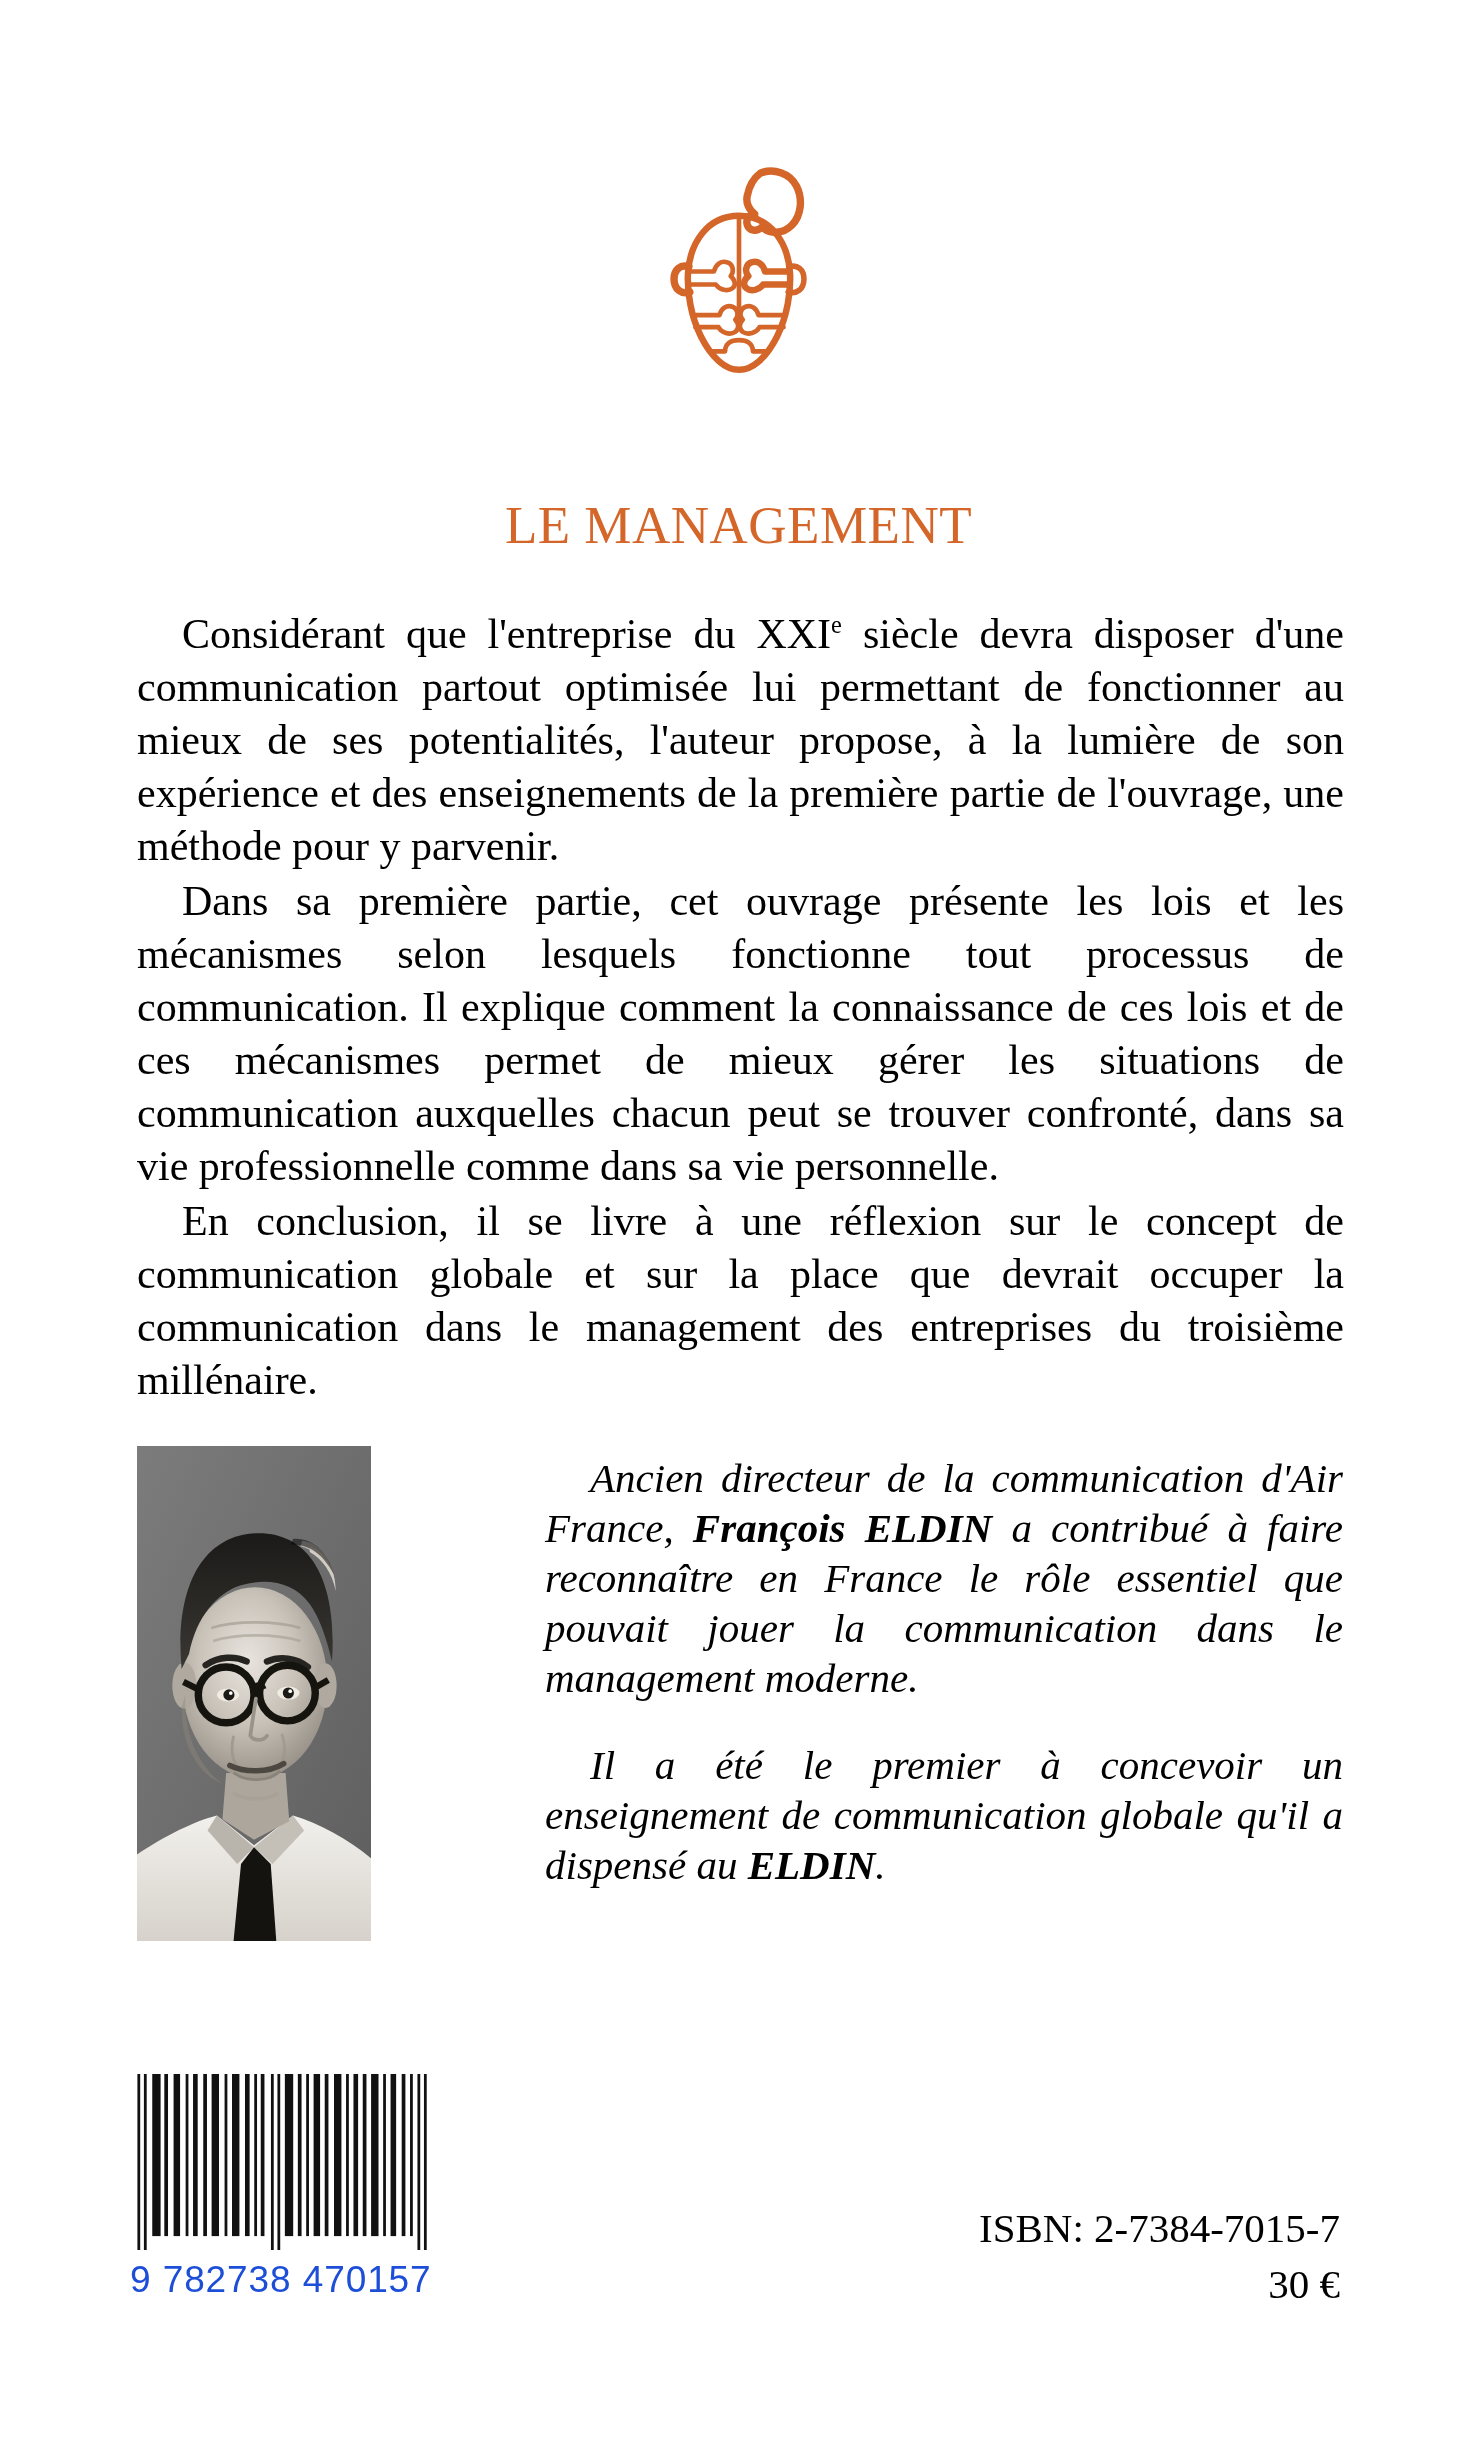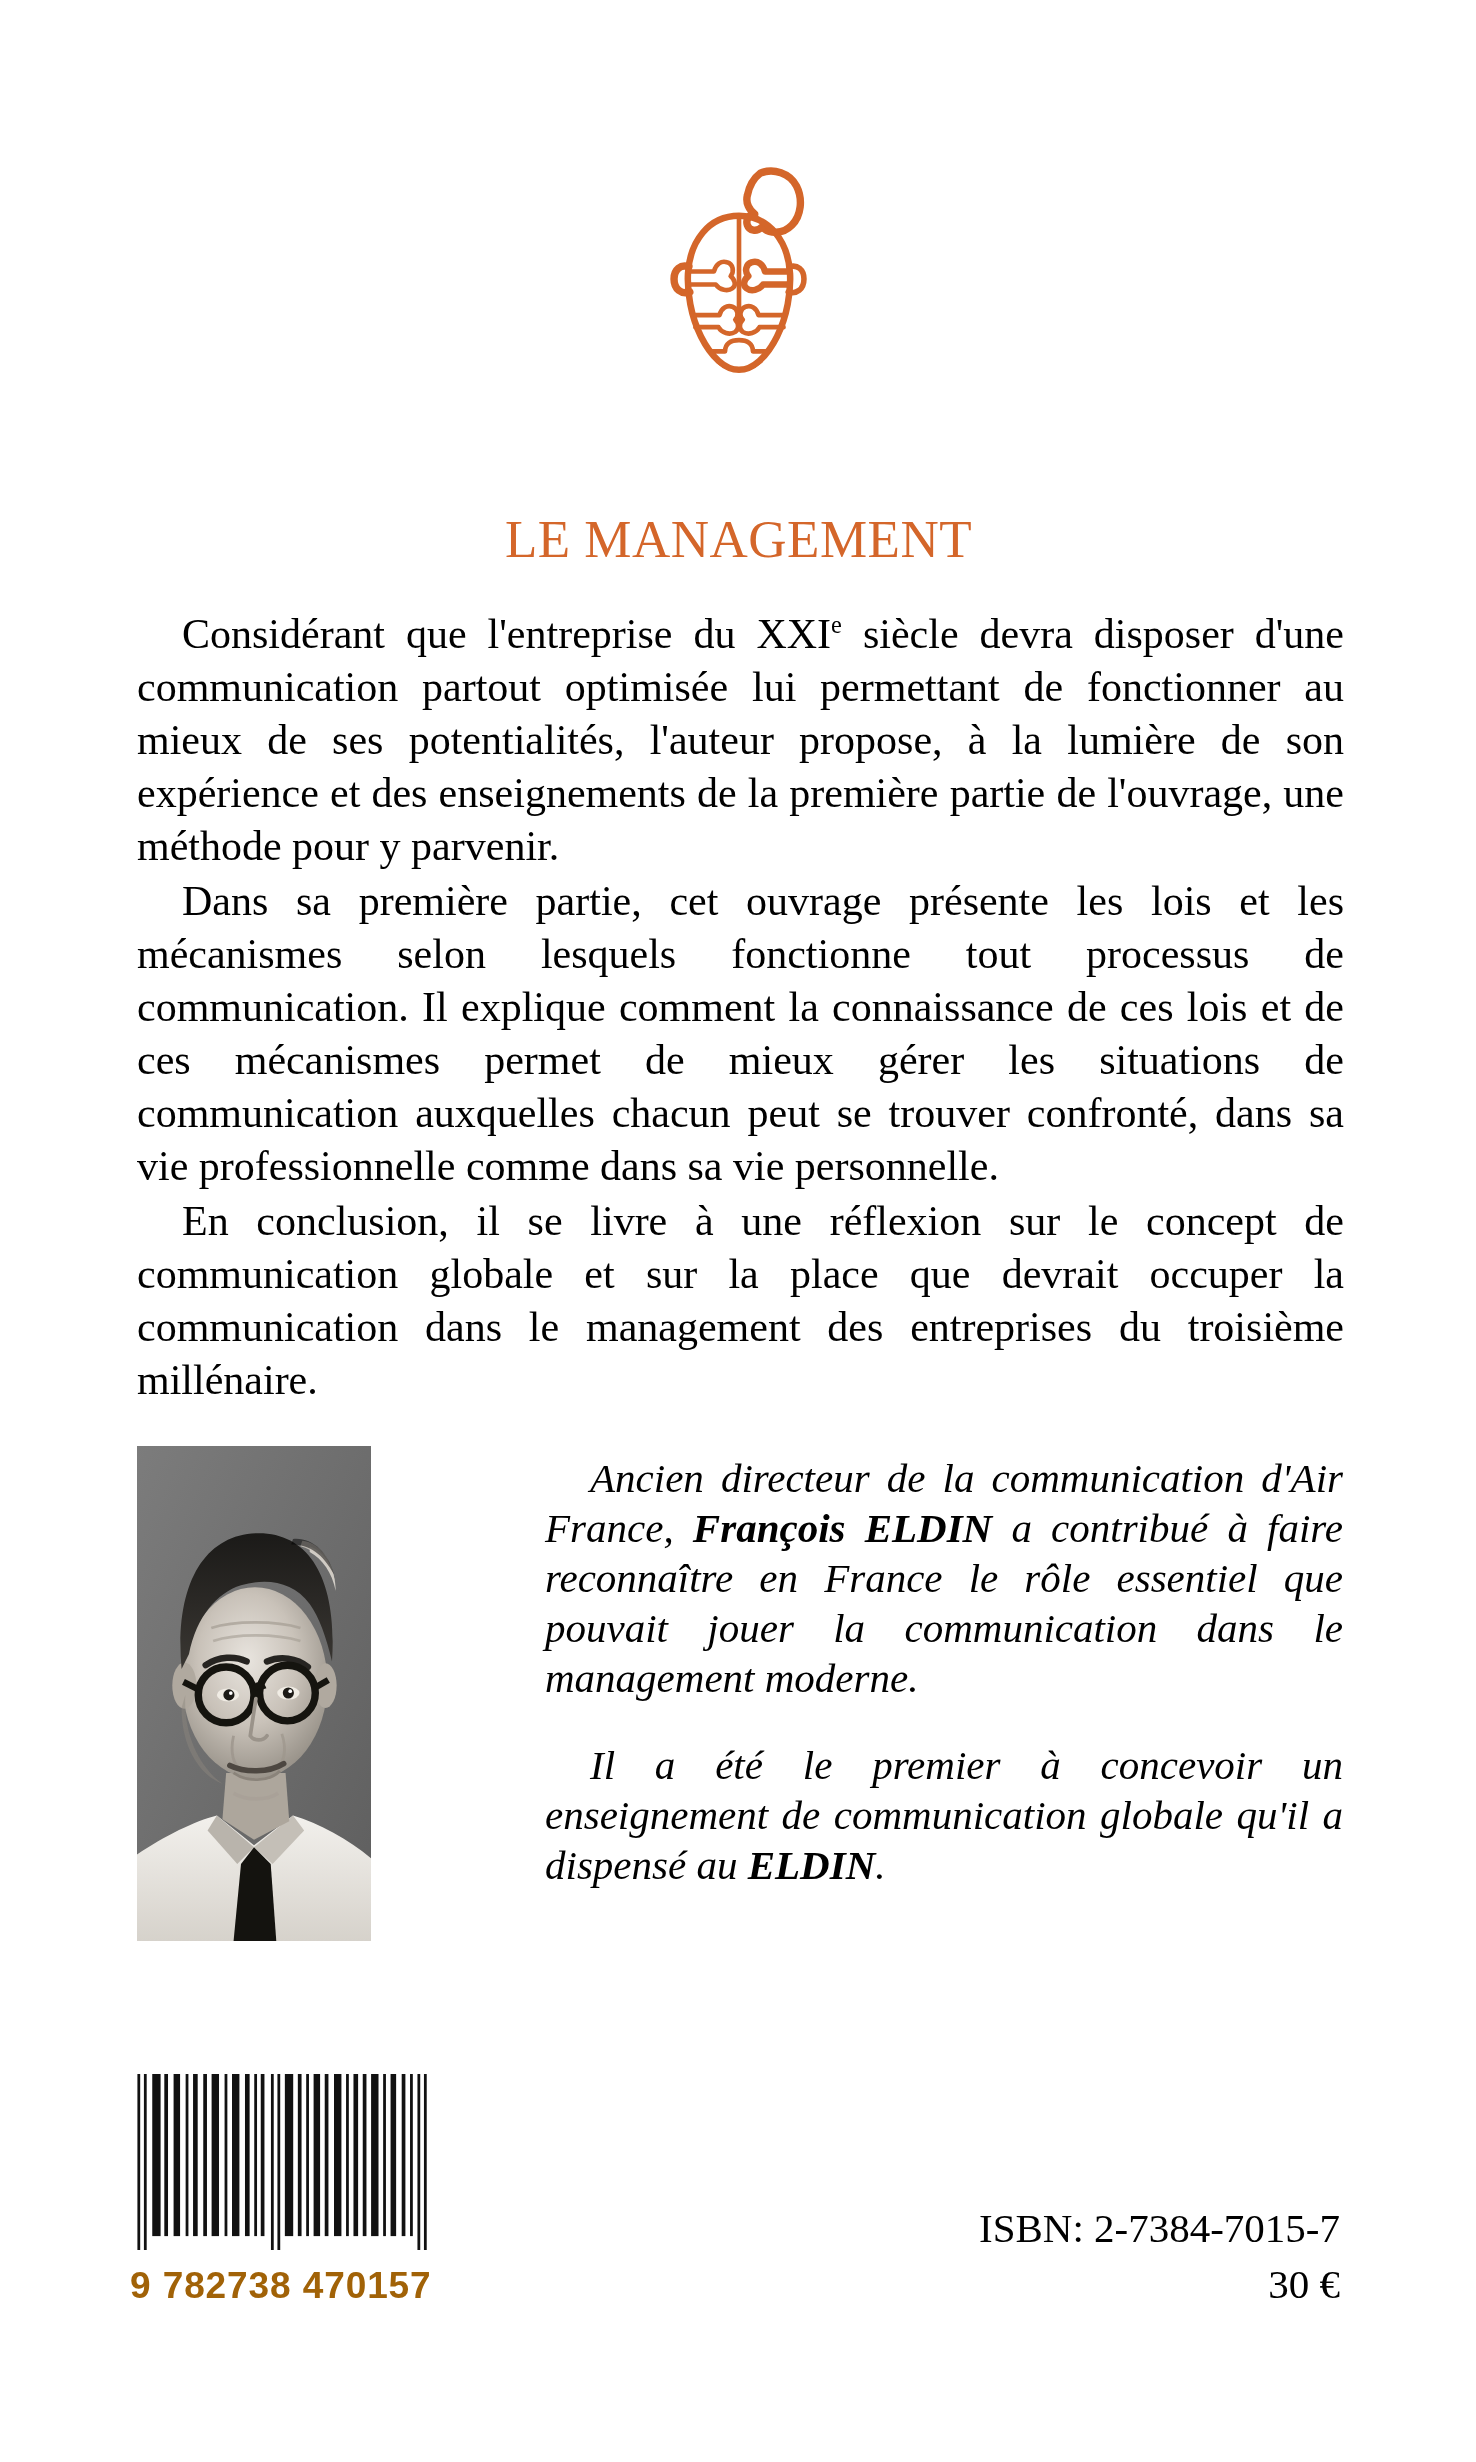--- a/index.html
+++ b/index.html
@@ -35,21 +35,21 @@
     top: 422px;
     width: 1477px;
     text-align: center;
     color: #D4662A;
     font-family: "Liberation Serif", "DejaVu Serif", serif;
     font-size: 53px;
     line-height: 69px;
     letter-spacing: 0.5px;
     white-space: pre-line;
   }
-  .title-line { display: block; margin-top: 14px; }
+  .title-line { display: block; }
 
   
   #blurb {
     position: absolute;
     left: 137px;
     top: 608px;
     width: 1207px;
     font-size: 42px;
     line-height: 53px;
     text-align: justify;
@@ -110,26 +110,26 @@
     top: 2074px;
     width: 306px;
   }
   #barcode-bars {
     height: 176px;
     width: 306px;
     display: block;
   }
   #barcode-digits {
     display: block;
-    margin-top: 15px;
+    margin-top: 9px;
     font-family: "Liberation Sans", "DejaVu Sans", sans-serif;
     font-size: 37px;
-    font-weight: bold;
+    font-weight: normal;
     letter-spacing: 0.9px;
-    color: #a16207;
+    color: #1d4ed8;
     white-space: pre;
   }
 
   #isbn-block {
     position: absolute;
     right: 137px;
     top: 2200px;
     text-align: right;
     font-size: 41px;
     line-height: 56px;

